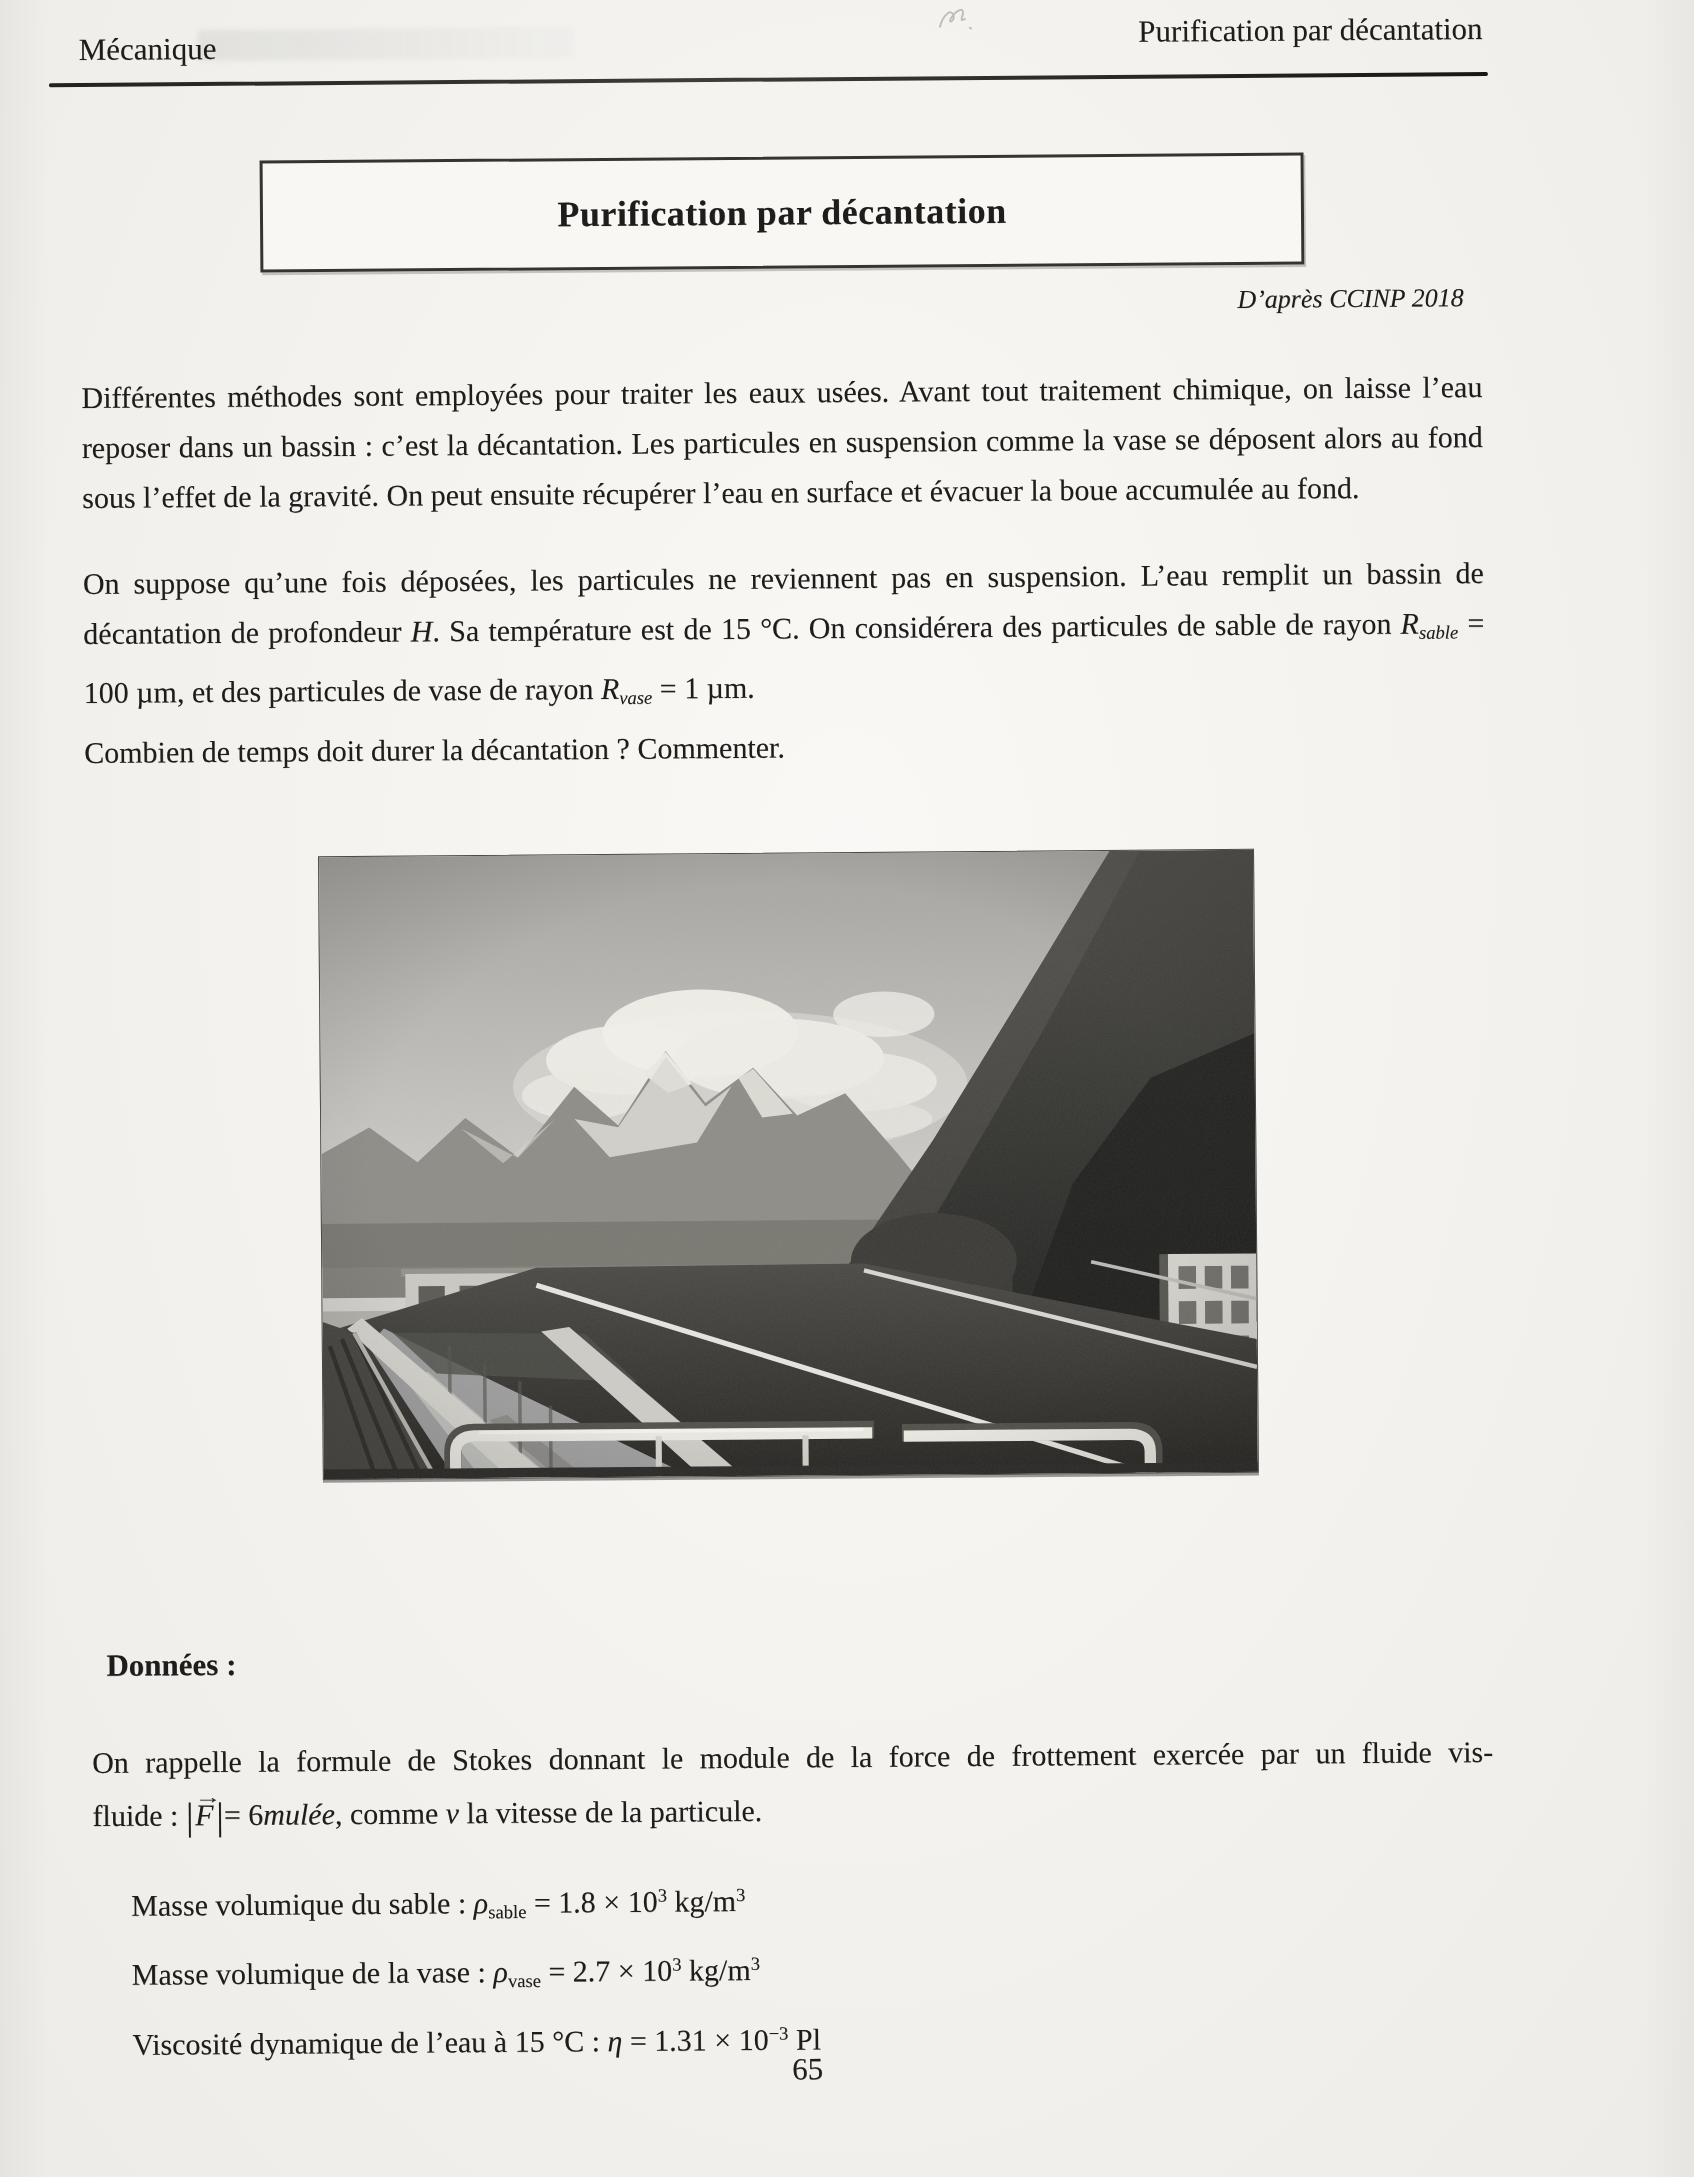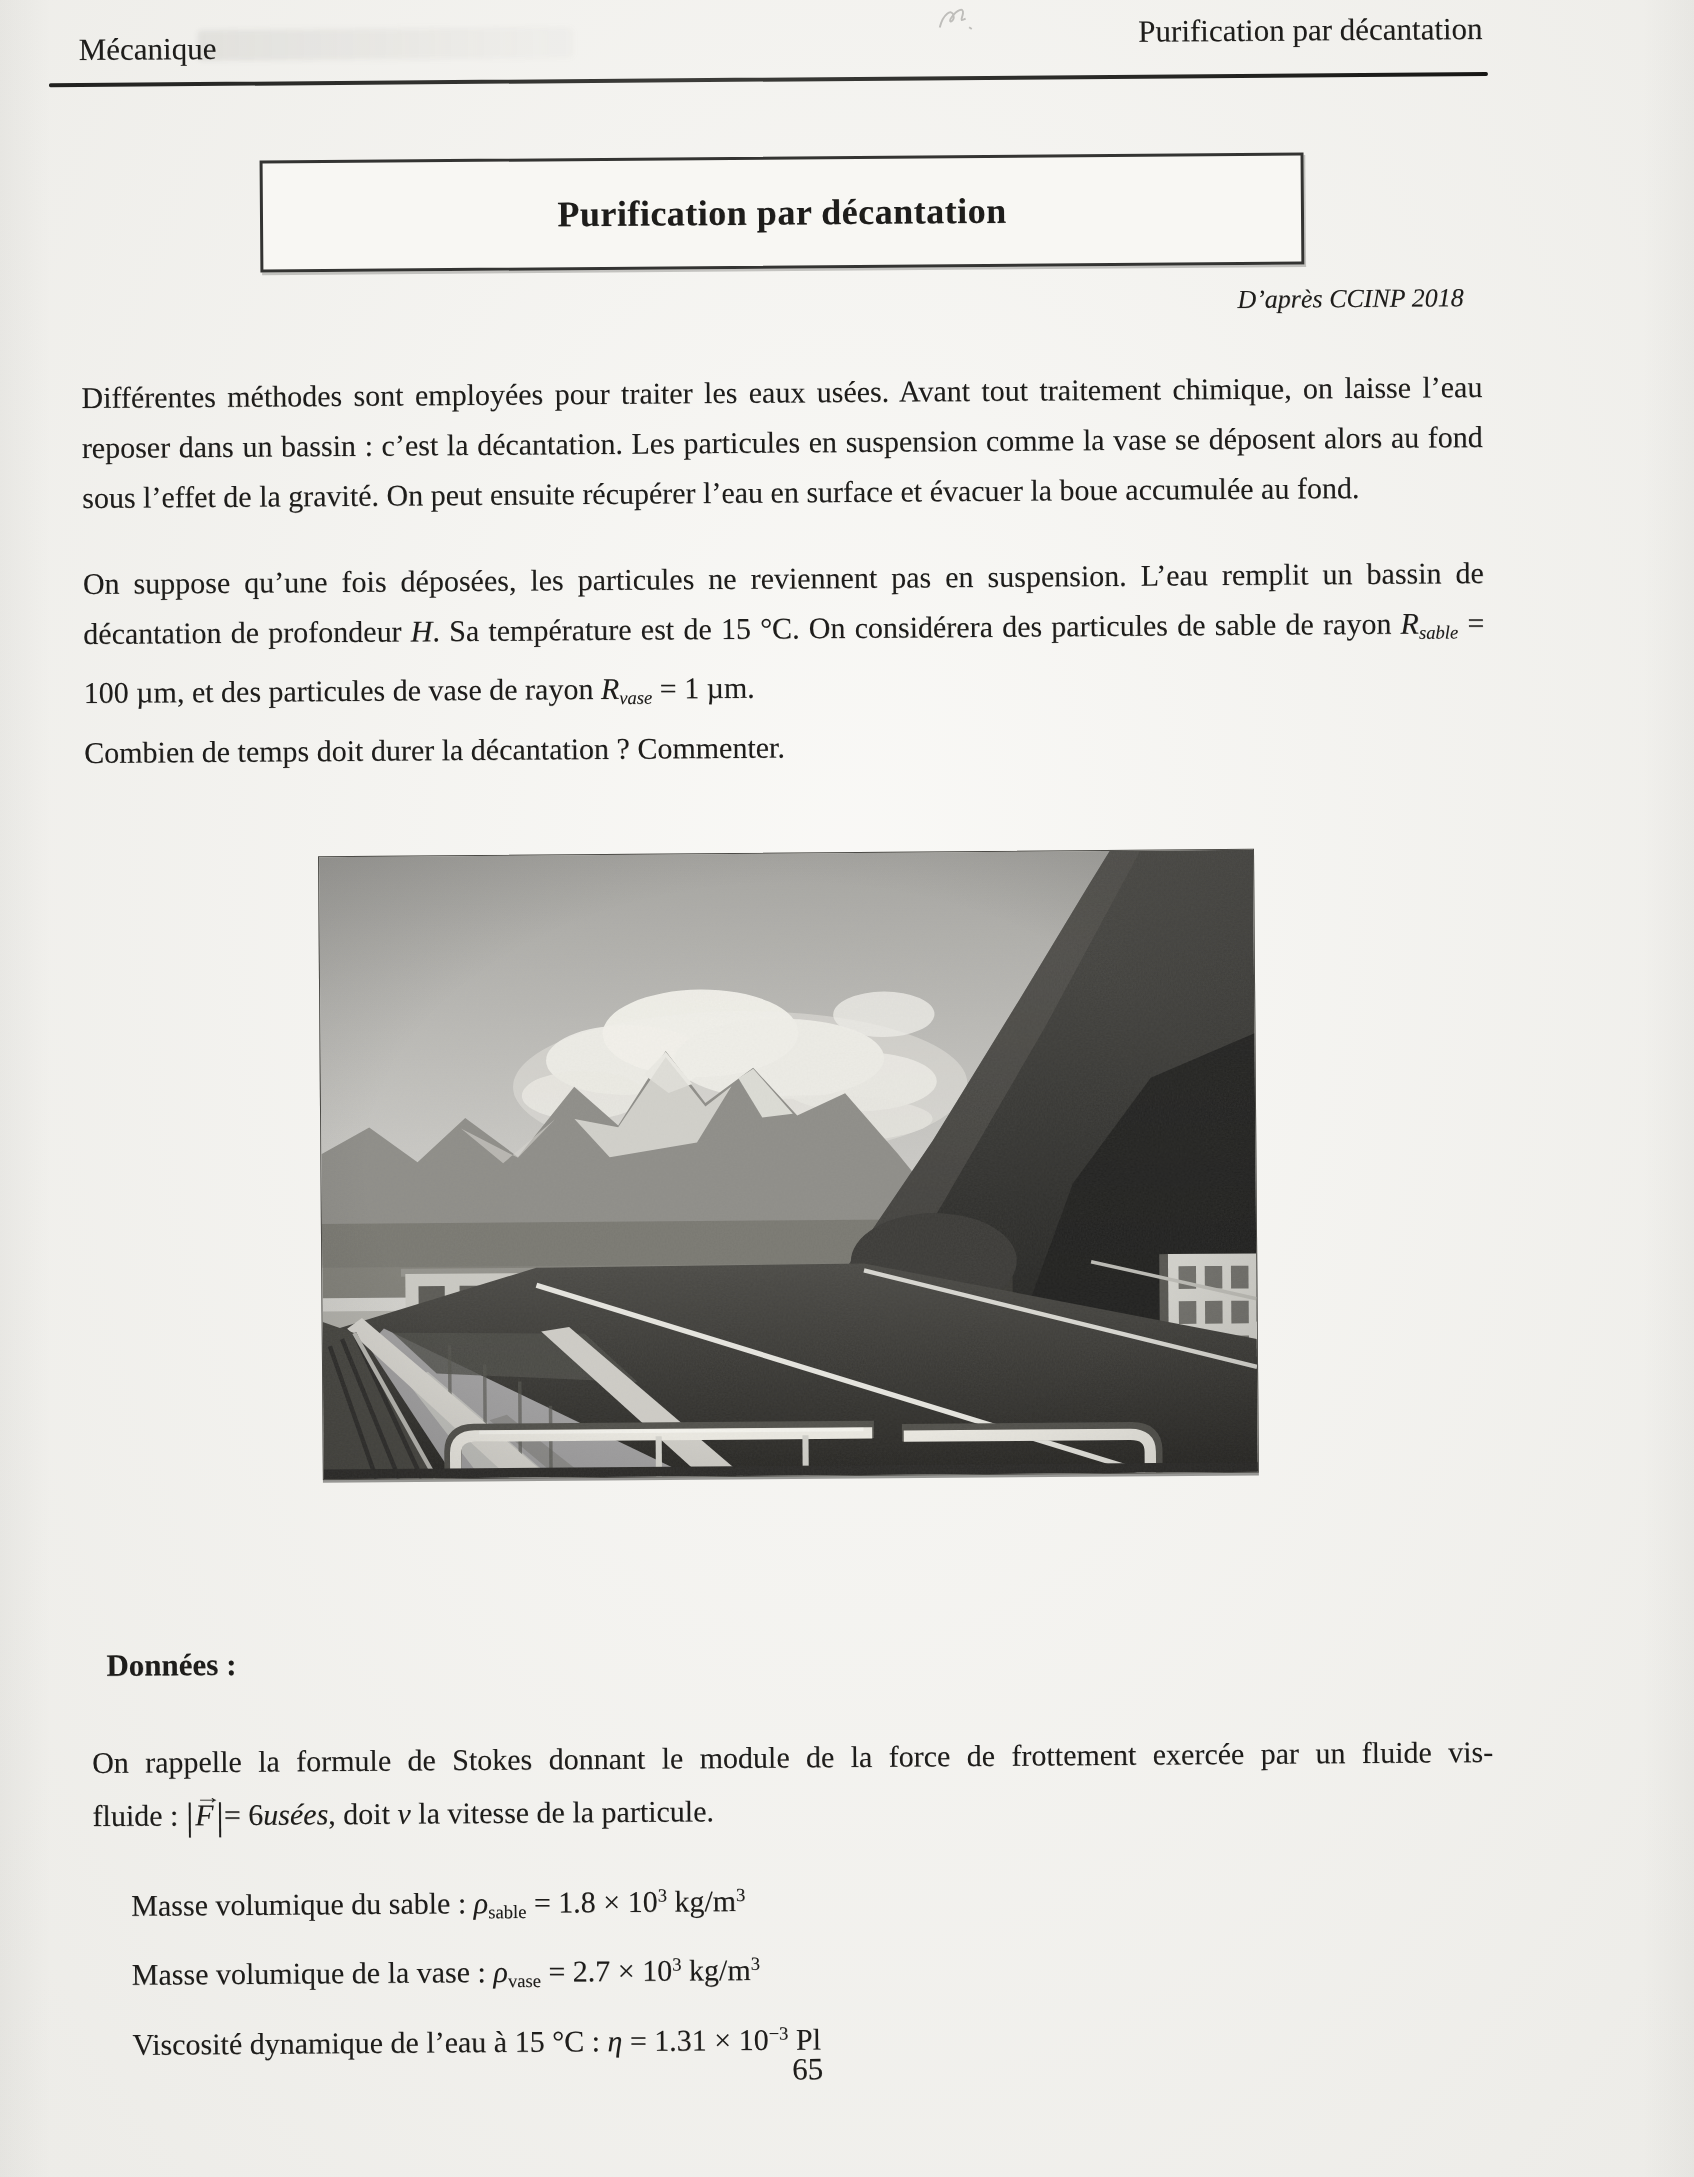--- a/index.html
+++ b/index.html
@@ -249,21 +249,21 @@
         <rect x="0" y="701" width="1069" height="11" fill="#2a2927"></rect>
 
         <rect width="1069" height="712" filter="url(#grain)" opacity=".5"></rect>
         <rect width="1069" height="712" fill="url(#vign)"></rect>
       </svg>
     </div>
 
     <div class="donnees-label txt">Données :</div>
 
     <div class="stokes-l1 txt">On rappelle la formule de Stokes donnant le module de la force de frottement exercée par un fluide vis-</div>
-    <div class="stokes-l2 txt"><span class="rt-n">fluide : </span><span class="rt-bar">|</span><span class="rt-vec">F<span class="vec-arrow">→</span></span><span class="rt-bar">|</span><span class="rt-n">= 6</span><span class="rt-i">usées</span><span class="rt-n">, doit </span><span class="rt-i">v</span><span class="rt-n"> la vitesse de la particule.</span></div>
+    <div class="stokes-l2 txt"><span class="rt-n">fluide : </span><span class="rt-bar">|</span><span class="rt-vec">F<span class="vec-arrow">→</span></span><span class="rt-bar">|</span><span class="rt-n">= 6</span><span class="rt-i">mulée</span><span class="rt-n">, comme </span><span class="rt-i">v</span><span class="rt-n"> la vitesse de la particule.</span></div>
 
     <div class="data-items txt">
         <div class="data-line"><span class="rt-n">Masse volumique du sable : </span><span class="rt-i">ρ</span><span class="rt-sub">sable</span><span class="rt-n"> = 1.8 × 10</span><span class="rt-sup">3</span><span class="rt-n"> kg/m</span><span class="rt-sup">3</span></div>
         <div class="data-line"><span class="rt-n">Masse volumique de la vase : </span><span class="rt-i">ρ</span><span class="rt-sub">vase</span><span class="rt-n"> = 2.7 × 10</span><span class="rt-sup">3</span><span class="rt-n"> kg/m</span><span class="rt-sup">3</span></div>
         <div class="data-line"><span class="rt-n">Viscosité dynamique de l’eau à 15 °C : </span><span class="rt-i">η</span><span class="rt-n"> = 1.31 × 10</span><span class="rt-sup">−3</span><span class="rt-n"> Pl</span></div>
       </div>
 
     <div class="page-number txt">65</div>
 
   </div>

